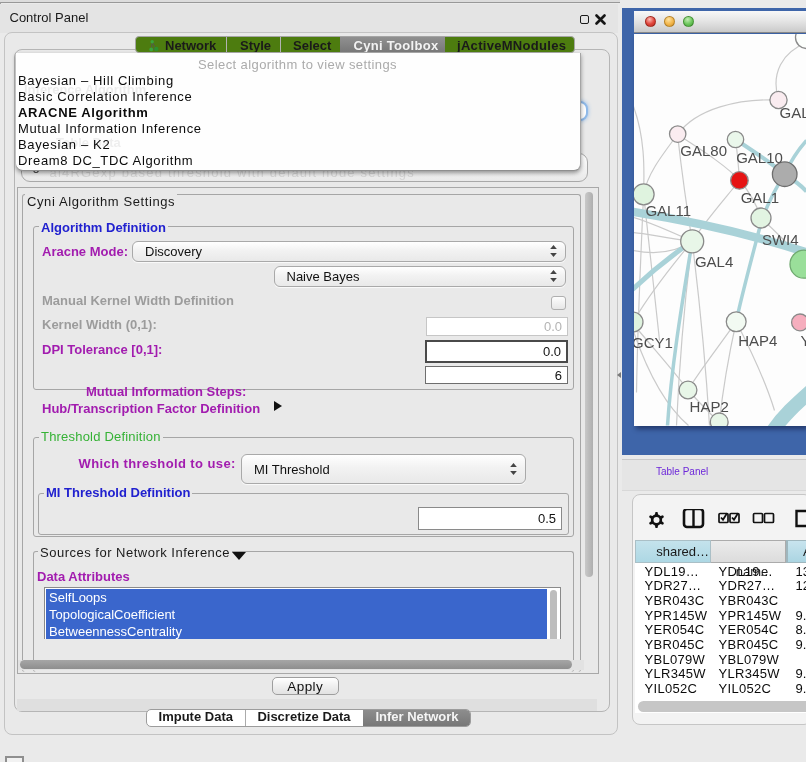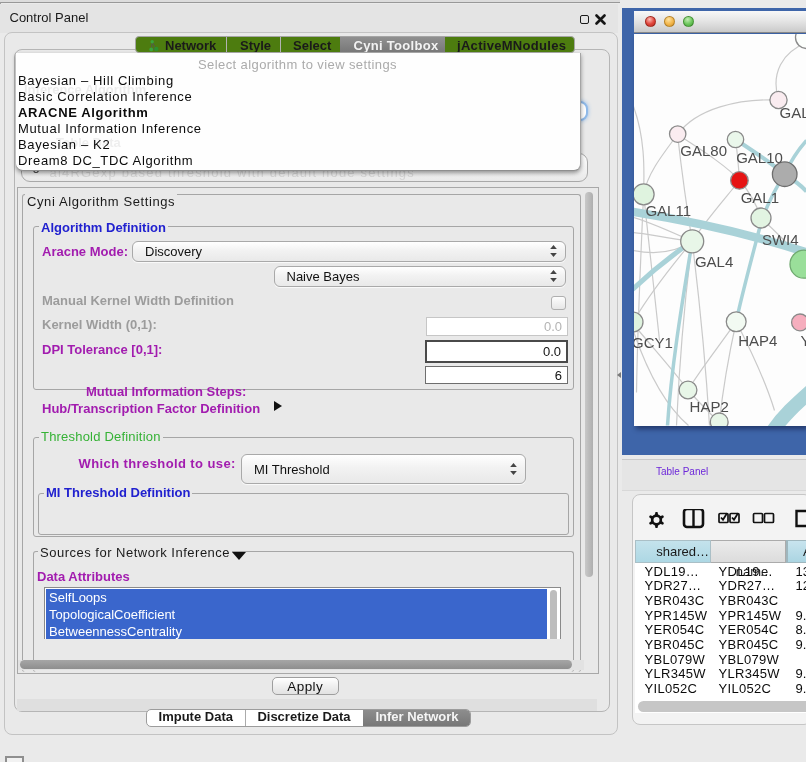--- a/index.html
+++ b/index.html
@@ -94,20 +94,23 @@
     <span class="ct">MI Threshold</span>
     <svg class="spin" viewBox="0 0 9 14">
         <path d="M1.2 5 4.5 1 7.8 5Z" fill="#444"></path>
         <path d="M1.2 9 4.5 13 7.8 9Z" fill="#444"></path>
       </svg>
   </div>
 
   <div class="a grp" style="left:38px;top:493px;width:531px;height:41.5px;"></div>
   <div class="a" style="left:44px;top:485px;background:#E9E9E9;padding:0 2px;font-size:13px;font-weight:bold;color:#2121CF;">MI Threshold Definition</div>
 
+  <div class="a field" style="left:418px;top:506.5px;width:144px;height:23.5px;border:1px solid #8A8A8A;">
+      <span class="ft">0.5</span>
+    </div>
 
   <div class="a grp" style="left:32.5px;top:551px;width:541.5px;height:121px;border-bottom:none;"></div>
   <div class="a gt" style="left:38px;top:545px;background:#E9E9E9;padding:0 2px;letter-spacing:0.5px;">Sources for Network Inference</div>
   <div class="a" style="left:232px;top:551.5px;width:0;height:0;border-top:8px solid #111;border-left:7px solid transparent;border-right:7px solid transparent;"></div>
 
   <div class="a lbl" style="left:37px;top:569px;">Data Attributes</div>
 
   <div class="a" style="left:44px;top:587px;width:517px;height:52px;background:#fff;border:1px solid #8A8A8A;border-bottom:none;overflow:hidden;">
     <div style="position:absolute;left:1px;top:1px;width:501px;height:68px;background:#3A66CC;"></div>
     <div style="position:absolute;left:4px;top:1px;color:#fff;font-size:13px;line-height:17px;">SelfLoops<br>TopologicalCoefficient<br>BetweennessCentrality<br>gal4RGexp</div>

